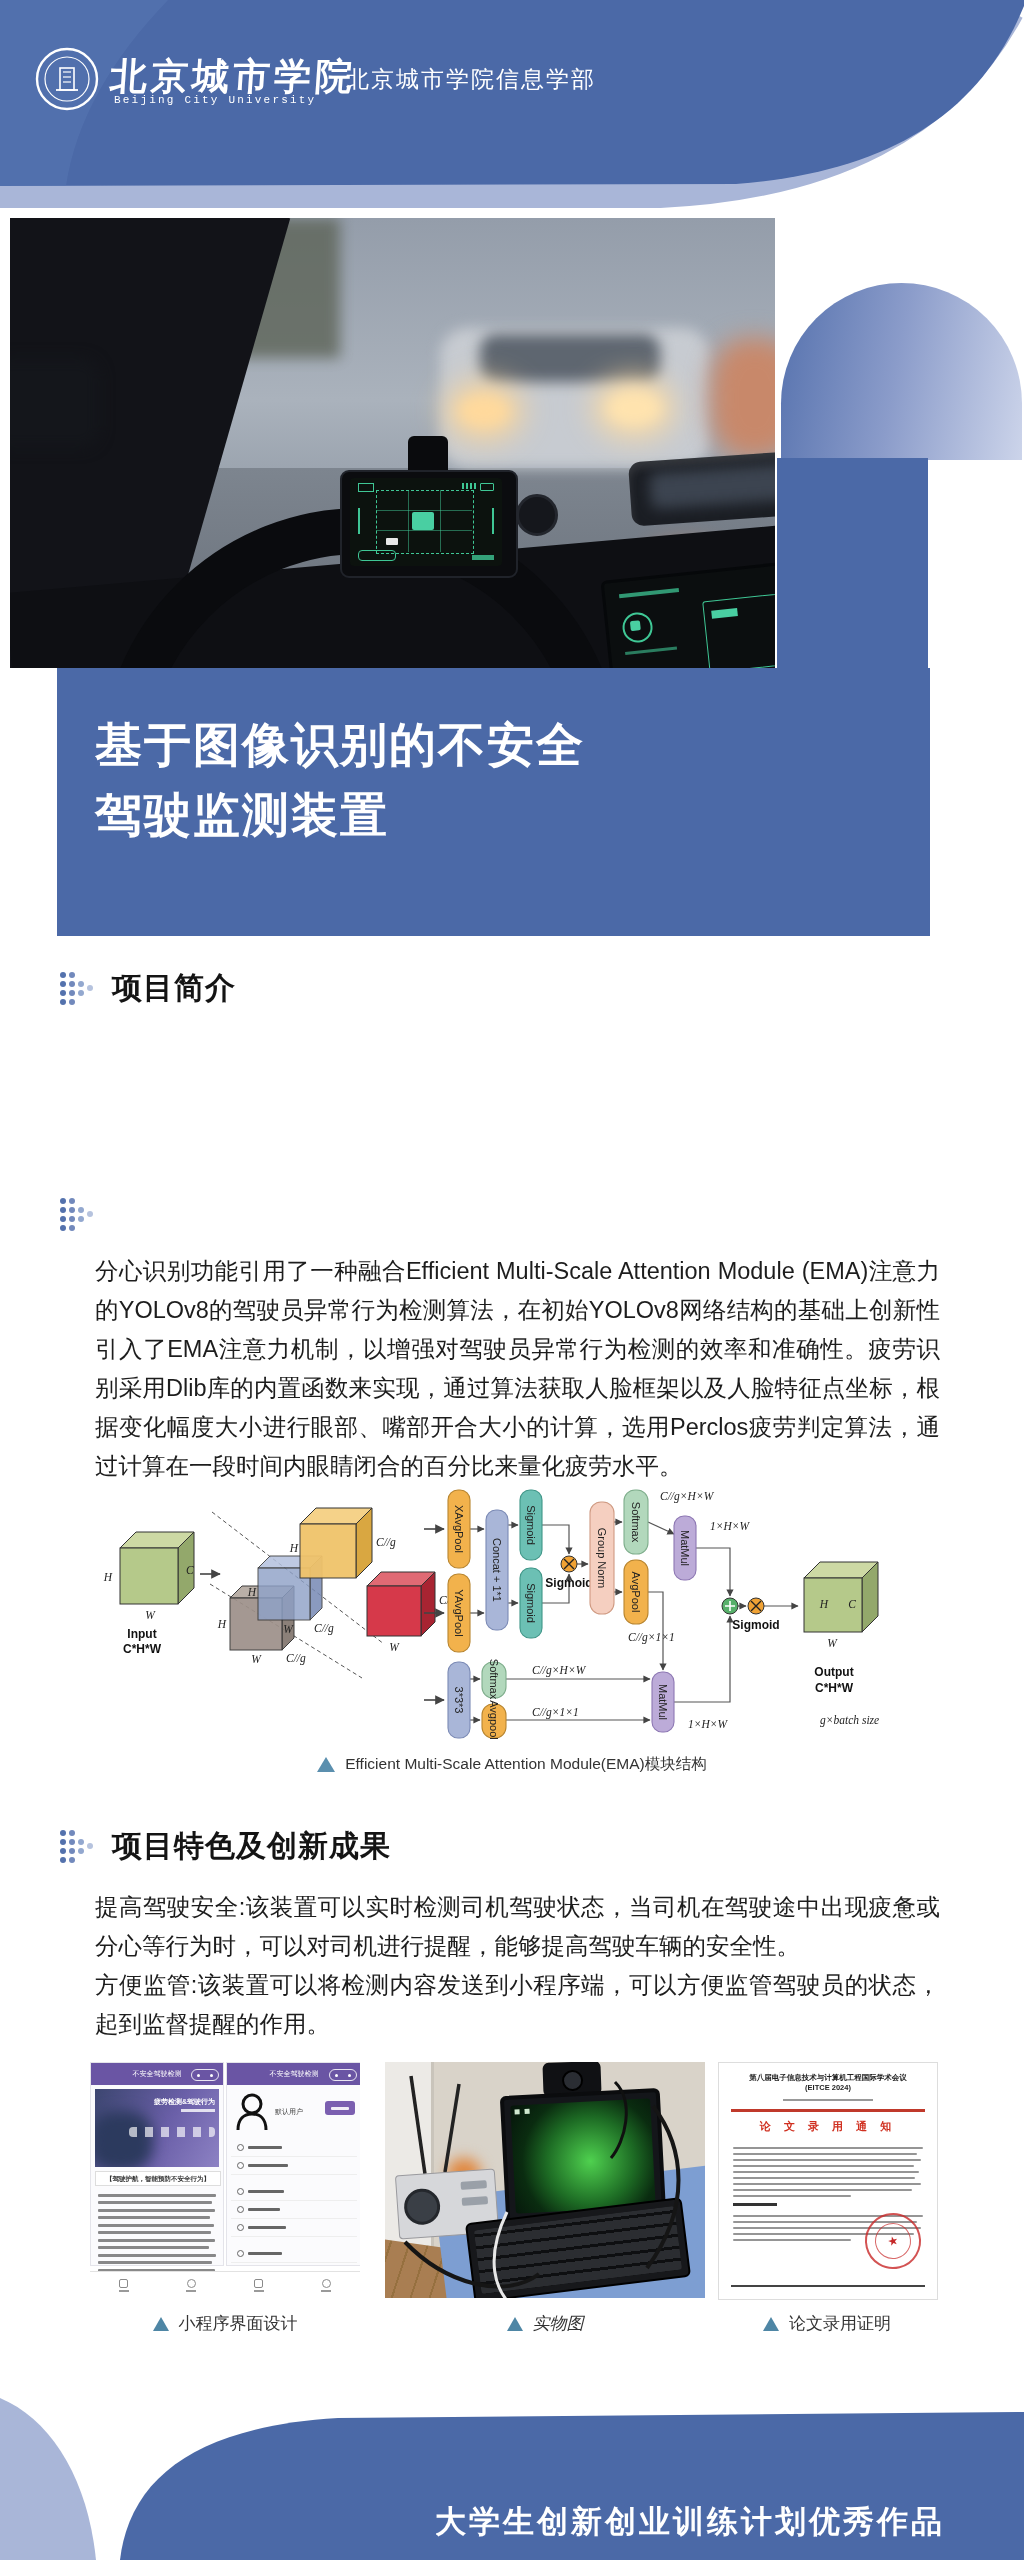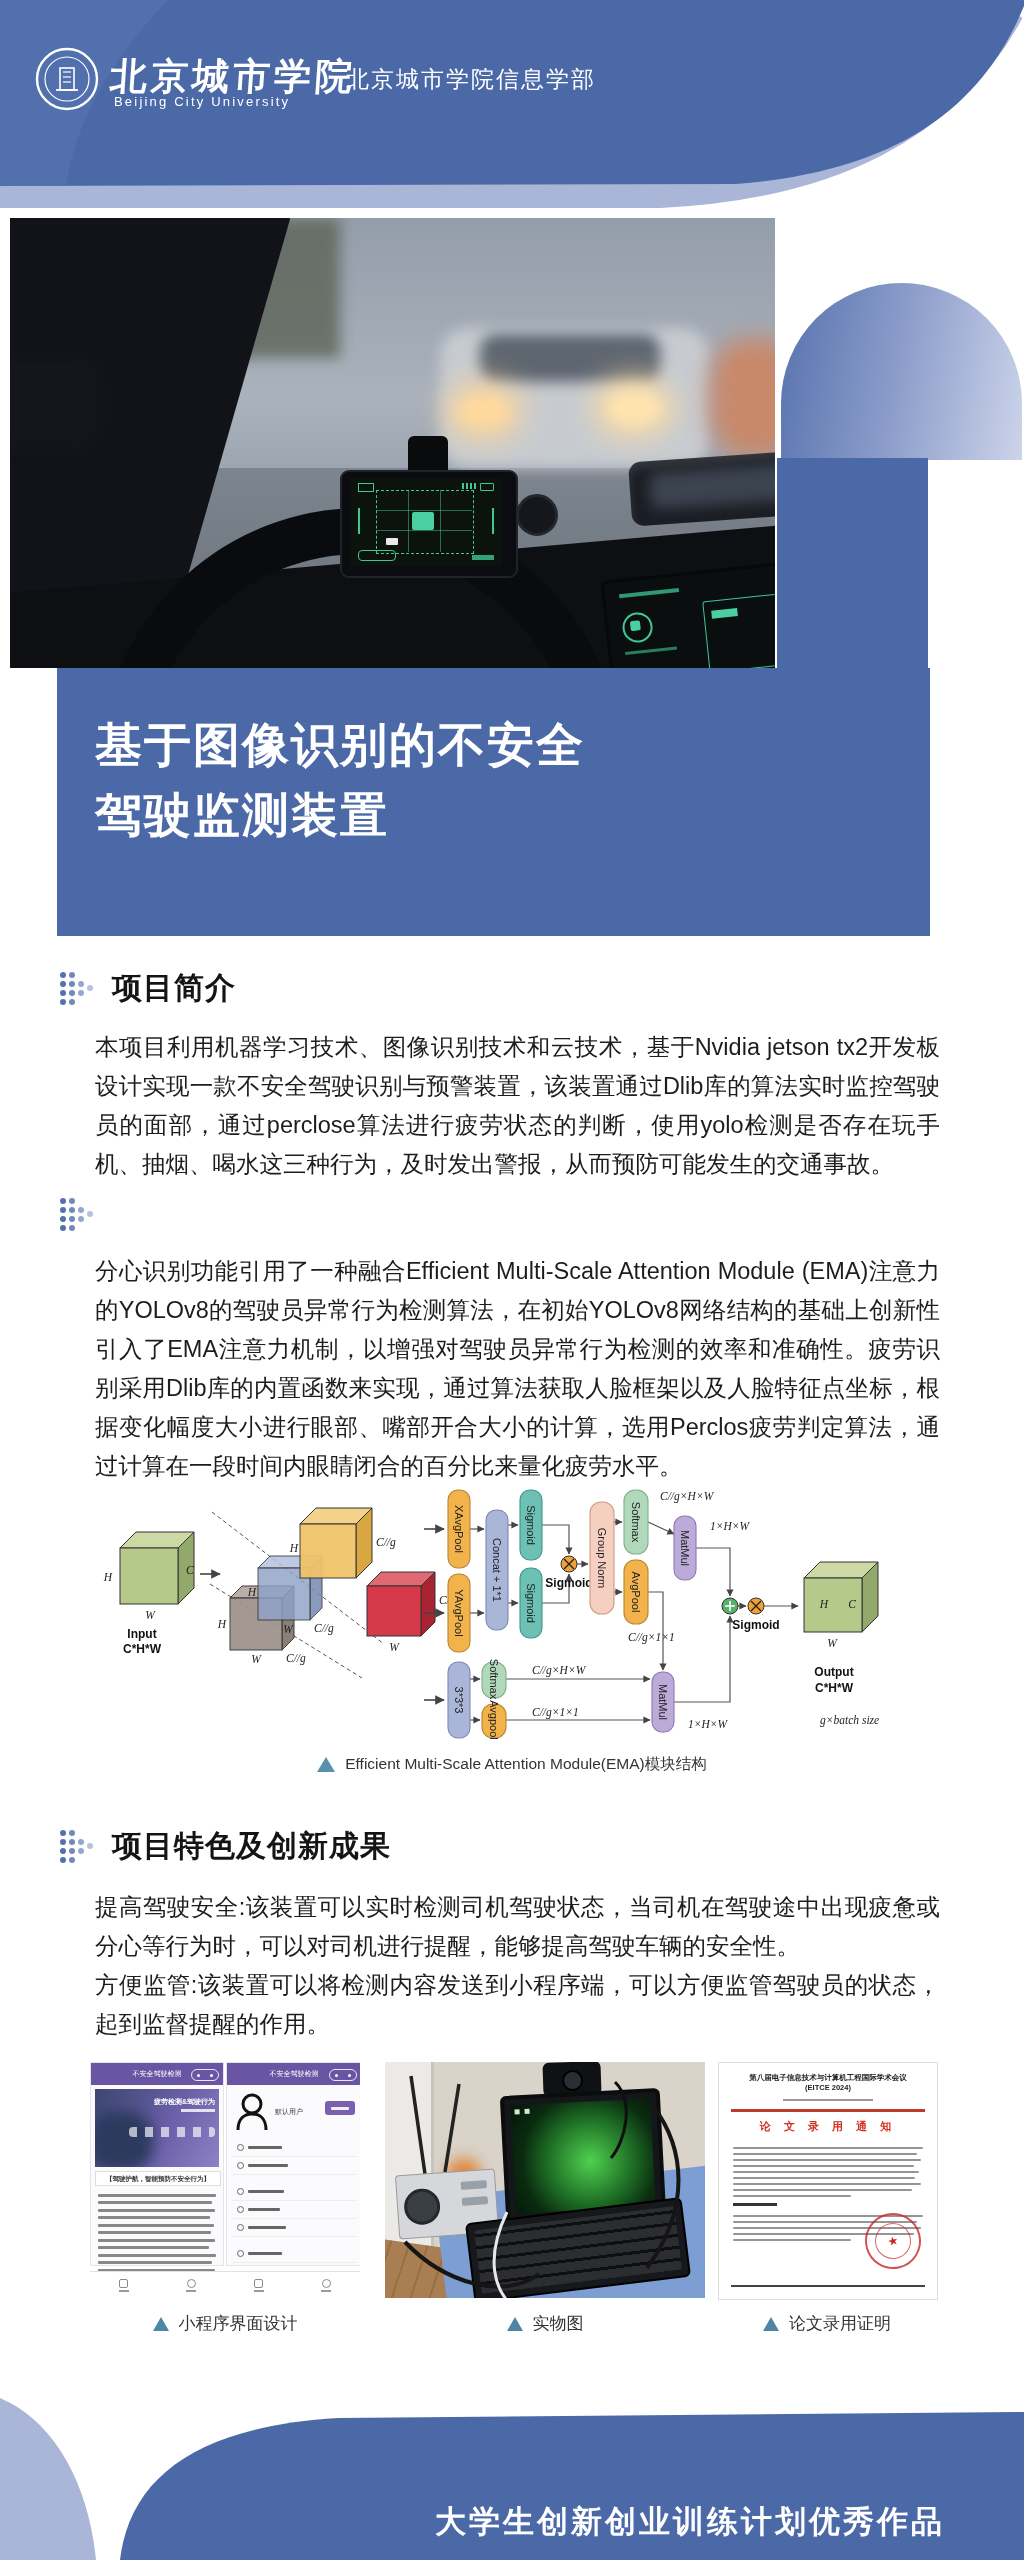--- a/index.html
+++ b/index.html
@@ -2,21 +2,21 @@
 <html><head>
 <meta charset="utf-8">
 <style>
   html,body{margin:0;padding:0;background:#ffffff;}
   .page{position:relative;width:1024px;height:2560px;overflow:hidden;background:#fff;
         font-family:"Liberation Sans","DejaVu Sans",sans-serif;}
   .abs{position:absolute;}
   
   .hdr-name{color:#fff;font-family:"Liberation Serif","DejaVu Serif",serif;
             font-weight:700;font-size:37px;letter-spacing:4px;transform:skewX(-4deg);}
-  .hdr-en{color:#fff;font-size:13px;letter-spacing:2.2px;}
+  .hdr-en{color:#fff;font-size:11px;letter-spacing:2.2px;font-family:Liberation Mono, monospace;}
   .hdr-dept{color:#fff;font-size:23px;font-weight:400;letter-spacing:2px;}
   
   .photo{position:absolute;left:10px;top:218px;width:765px;height:450px;overflow:hidden;background:#8d97a2;}
   .blur{filter:blur(7px);}
   .blur2{filter:blur(12px);}
   
   .tblock{position:absolute;left:57px;top:668px;width:873px;height:268px;background:#4b69a7;}
   .tblock h1{margin:0;color:#fff;font-size:47px;line-height:70px;font-weight:700;letter-spacing:2px;}
   .tmeta{color:#fff;font-size:27px;font-weight:500;letter-spacing:1px;}
   
@@ -166,21 +166,20 @@
       <g fill="#93a8cf">
           <circle cx="23" cy="14" r="3"></circle>
           <circle cx="23" cy="23" r="3"></circle>
         </g>
       <g fill="#b6c3de">
           <circle cx="32" cy="18" r="3"></circle>
         </g>
     </svg>
     <span class="lbl">项目简介</span>
   </div>
-  <div class="abs para" style="left:95px;top:1028px;width:845px;">本项目利用机器学习技术、图像识别技术和云技术，基于Nvidia jetson tx2开发板设计实现一款不安全驾驶识别与预警装置，该装置通过Dlib库的算法实时监控驾驶员的面部，通过perclose算法进行疲劳状态的判断，使用yolo检测是否存在玩手机、抽烟、喝水这三种行为，及时发出警报，从而预防可能发生的交通事故。</div>
 
   <div class="abs shead" style="left:58px;top:1196px;">
     <svg class="doticon" viewBox="0 0 38 38">
       <g fill="#5472ad">
           <circle cx="5" cy="5" r="3"></circle>
           <circle cx="5" cy="14" r="3"></circle>
           <circle cx="5" cy="23" r="3"></circle>
           <circle cx="5" cy="32" r="3"></circle>
         </g>
       <g fill="#7289bc">
@@ -530,21 +529,21 @@
           <span>★</span>
         </div>
     </div>
     <div class="abs" style="left:12px;bottom:12px;width:194px;height:2px;background:#444;"></div>
   </div>
 
   <div class="abs figcap" style="left:115px;top:2312px;width:220px;">
     <span class="tri"></span>
     <span>小程序界面设计</span>
   </div>
-  <div class="abs figcap" style="left:435px;top:2312px;width:220px;">
+  <div class="abs figcap" style="left:435px;top:2312px;width:220px;font-style:italic;">
     <span class="tri"></span>
     <span>实物图</span>
   </div>
   <div class="abs figcap" style="left:717px;top:2312px;width:220px;">
     <span class="tri"></span>
     <span>论文录用证明</span>
   </div>
 
   <svg class="abs" style="left:0;top:2380px;" width="1024" height="180" viewBox="0 0 1024 180">
     <path d="M120,180 C130,94 202,46 338,38 L1024,32 L1024,180 Z" fill="#4b69a7"></path>

